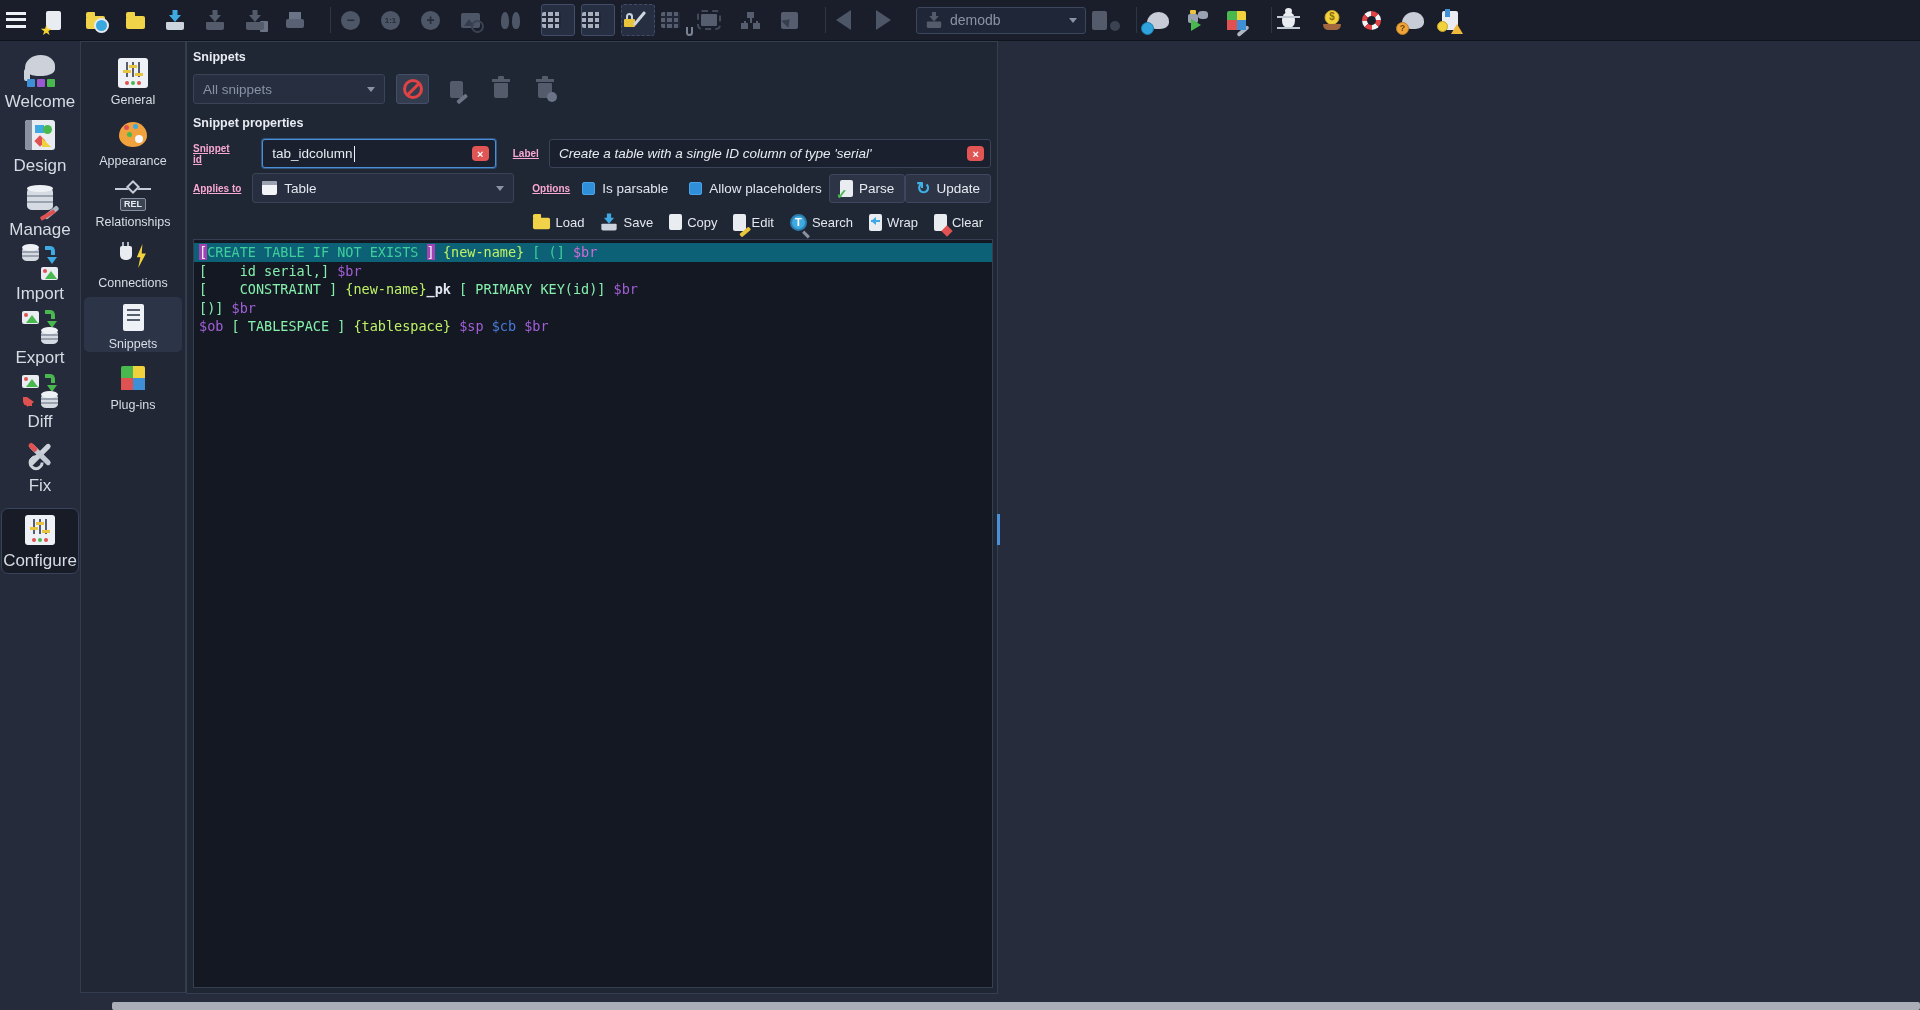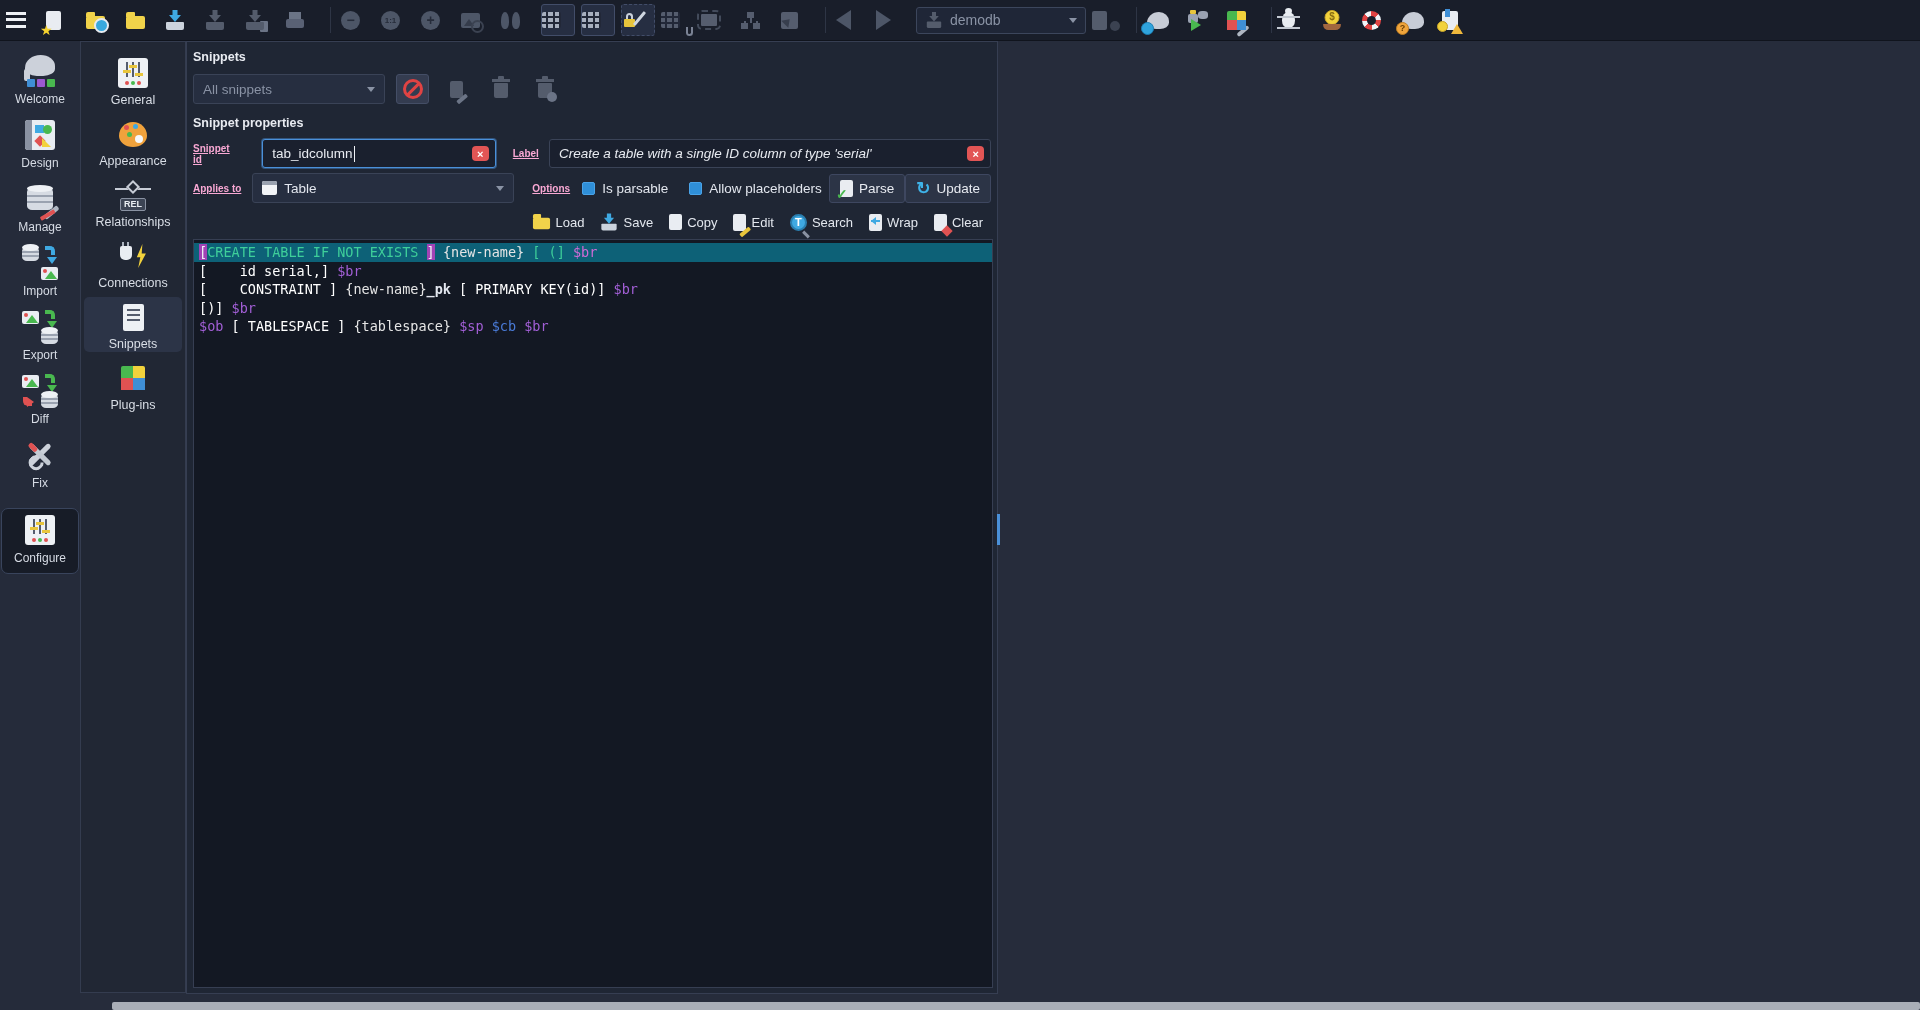--- a/index.html
+++ b/index.html
@@ -114,21 +114,21 @@
   .lic .bm2 { position:absolute; top:-2px; left:3px; width:5px; height:8px; background:#3f8fd6; }
   .lic:before { content:''; position:absolute; left:-5px; bottom:-2px; width:9px; height:9px; border-radius:50%;
     background:#f2d23c; border:1px solid #c9a52a; }
   .lic:after { content:''; position:absolute; right:-5px; bottom:-4px; border-left:6px solid transparent;
     border-right:6px solid transparent; border-bottom:10px solid #f0b93c; }
 
   
   .activity { position:absolute; left:0; top:41px; width:80px; height:969px; background:#252b3a;
     display:flex; flex-direction:column; align-items:stretch; padding-top:9px; }
   .act-item { width:78px; margin-left:1px; height:64px; display:flex; flex-direction:column; align-items:center;
-    justify-content:flex-start; gap:4px; color:#d6dbe4; font-size:12px; padding-top:4px; border-radius:7px; }
+    justify-content:flex-start; gap:4px; color:#d6dbe4; font-size:17px; padding-top:4px; border-radius:7px; }
   .act-item.sel { background:#171c27; border:1px solid #39445c; margin-top:10px; height:66px; }
   .ico { width:36px; height:34px; display:flex; align-items:center; justify-content:center; position:relative; }
 
   .iw { position:relative; width:34px; height:32px; }
   .iw .el2 { position:absolute; top:0; left:2px; width:30px; height:21px; background:#ccd1da;
     border-radius:60% 55% 45% 45%/70% 60% 40% 40%; }
   .iw .el2:before { content:''; position:absolute; left:-1px; bottom:-5px; width:6px; height:12px; background:#ccd1da; border-radius:2px; }
   .iw:after { content:''; position:absolute; bottom:0; left:4px; width:8px; height:8px; background:#3f8fd6;
     box-shadow:10px 0 0 #9b59d0, 20px 0 0 #49b84f; border-radius:1px; }
   .idsg { width:30px; height:30px; background:#e9edf2; border-radius:3px; position:relative; }
@@ -251,22 +251,22 @@
   .pgwrap .wArr { position:absolute; left:2px; top:6px; width:9px; height:2px; background:#3fa9e2; }
   .pgwrap .wArr:before { content:''; position:absolute; left:-4px; top:-3px; border:4px solid transparent; border-right:5px solid #3fa9e2; }
   .pgclear { position:relative; }
   .pgclear .dmd { position:absolute; right:-4px; bottom:-4px; width:8px; height:8px; background:#e05252; transform:rotate(45deg); }
 
   
   .editor { position:absolute; left:6px; top:197px; width:800px; height:749px; background:#131823;
     border:1px solid #363e52; overflow:hidden; padding:3px 0 0 0; }
   .cl { white-space:pre; font-family:"DejaVu Sans Mono", monospace; font-size:13.5px; line-height:18.5px; padding-left:5px; }
   .cl.sel { background:#0d6177; }
-  .tk-k { color:#ffffff; } .cl.sel .tk-k { color:#3ecf9a; }
-  .tk-p { color:#e5e5e5;text-align:center; }
+  .tk-k { color:#86efac; } .cl.sel .tk-k { color:#3ecf9a; }
+  .tk-p { color:#bef264;text-align:center; }
   .tk-v { color:#a25fd6; } .cl.sel .tk-v { color:#cf6bd6; }
   .tk-c { color:#4a7bd8; }
   .tk-w { color:#e2e6ee; font-weight:bold; }
   .tk-bm { color:#f2f3f7; background:#a243b5; }
 
   
   .split-handle { position:absolute; left:997px; top:514px; width:3px; height:31px; background:#4a90d9; }
   .actions { position:absolute; left:1007px; top:47px; width:107px; display:flex; flex-direction:column; gap:8px; }
   .abtn { height:31px; border-radius:3px; display:flex; align-items:center; gap:8px; padding:0 10px; font-size:13.5px; }
   .abtn.dis { background:#242b3b; border:1px solid #323a4d; color:#4b5363; }

